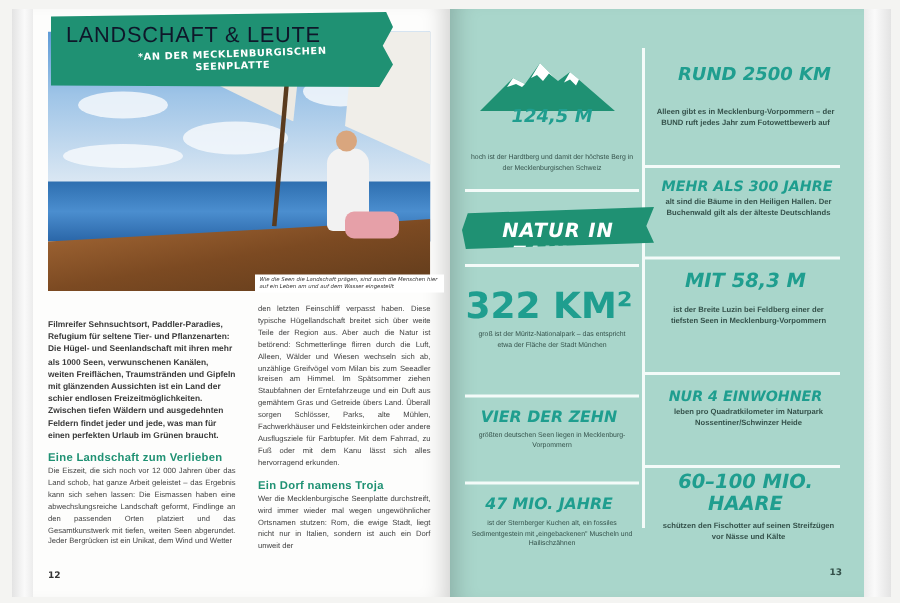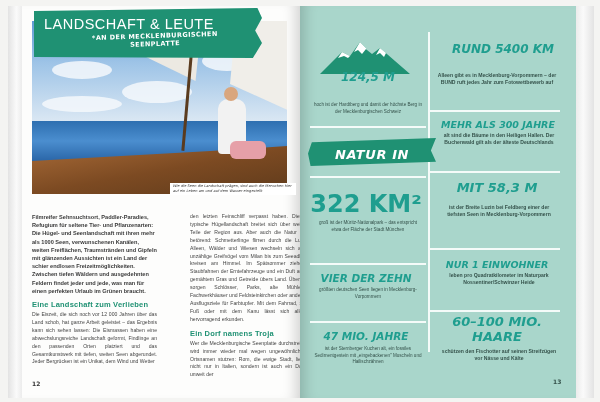--- a/index.html
+++ b/index.html
@@ -5,41 +5,41 @@
   html,body{margin:0;padding:0;}
   body{width:600px;height:402px;background:#fff;position:relative;overflow:hidden;font-family:"DejaVu Sans",sans-serif;}
   .spread{position:absolute;left:0;top:0;width:600px;height:402px;background:#f4f4f2;}
   .page-left{position:absolute;left:22px;top:6px;width:278px;height:392px;background:#fdfdfc;box-shadow:inset -14px 0 14px -10px rgba(0,0,0,0.18);}
   .page-right{position:absolute;left:300px;top:6px;width:276px;height:392px;background:#a9d6cb;box-shadow:inset 14px 0 14px -10px rgba(0,0,0,0.18);}
   .page-edge{position:absolute;left:576px;top:6px;width:18px;height:392px;background:linear-gradient(90deg,#ececec,#fafafa 40%,#e3e3e3);}
   .page-edge-l{position:absolute;left:8px;top:6px;width:14px;height:392px;background:linear-gradient(90deg,#e3e3e3,#fafafa 60%,#ececec);}
 
   
   .banner{position:absolute;left:12px;top:2px;width:228px;height:50px;background:#1f9173;clip-path:polygon(0 6%,98% 0,100% 20%,97% 45%,100% 70%,96% 100%,0 98%);z-index:3;}
-  .banner-title{position:absolute;left:10px;top:8px;font-family:"Liberation Sans",sans-serif;font-size:14.5px;color:#ffffff;letter-spacing:0.5px;}
+  .banner-title{position:absolute;left:10px;top:8px;font-family:"Liberation Sans",sans-serif;font-size:14.5px;color:#0f172a;letter-spacing:0.5px;}
   .banner-sub{position:absolute;left:36px;top:24px;width:170px;font-family:"DejaVu Sans",sans-serif;font-size:6.5px;font-weight:bold;color:#fff;text-align:center;line-height:8px;letter-spacing:0.4px;transform:rotate(-2deg);}
 
   
   .photo{position:absolute;left:10px;top:15px;width:255px;height:173px;overflow:hidden;z-index:1;}
   .sky{position:absolute;left:0;top:0;width:100%;height:105px;background:linear-gradient(180deg,#5f9bd6 0%,#9ec4e7 40%,#dfeaf4 100%);}
   .cloud{position:absolute;background:#f5f8fb;border-radius:50%;opacity:0.85;}
   .sea{position:absolute;left:0;top:100px;width:100%;height:40px;background:linear-gradient(180deg,#2e6fb0,#4b8ecf 50%,#2a66a8);}
   .deck{position:absolute;left:0;top:125px;width:100%;height:50px;background:linear-gradient(170deg,#a76a37,#7c4a22 50%,#5e3a1b);clip-path:polygon(0 30%,70% 10%,100% 0,100% 100%,0 100%);}
   .sail1{position:absolute;left:40px;top:0;width:130px;height:60px;background:#ece9e2;clip-path:polygon(0 0,100% 0,95% 100%);}
   .sail2{position:absolute;left:198px;top:0;width:60px;height:90px;background:#f0eee9;clip-path:polygon(10% 0,100% 0,100% 100%,0 70%);}
   .mast{position:absolute;left:155px;top:0;width:3px;height:130px;background:#5a3b1e;transform:rotate(5deg);}
   .person{position:absolute;left:186px;top:78px;width:28px;height:55px;background:#f2f2f2;border-radius:10px 10px 4px 4px;}
   .person-head{position:absolute;left:192px;top:66px;width:14px;height:14px;border-radius:50%;background:#d9a67e;}
   .shorts{position:absolute;left:198px;top:120px;width:36px;height:18px;background:#e6a0a8;border-radius:6px;}
   .caption{position:absolute;left:148px;top:177px;width:120px;background:#fff;padding:1px 3px;font-size:3.6px;line-height:5px;color:#333;font-style:italic;z-index:2;}
 
   
   .col{position:absolute;font-family:"Liberation Sans",sans-serif;color:#333;}
   .col-a{left:10px;top:207px;width:125px;}
-  .col-b{left:150px;top:207px;width:115px;margin-left:18px;}
+  .col-b{left:150px;top:197px;width:115px;}
   .intro{font-size:5.6px;line-height:8.2px;font-weight:bold;color:#3a3a3a;}
   .h2{font-size:7.5px;font-weight:bold;color:#1f9173;margin:5px 0 2px 0;letter-spacing:0.2px;}
   .body{font-size:5.1px;line-height:7.9px;color:#444;text-align:justify;}
   .pgnum-l{position:absolute;left:10px;top:374px;font-size:6px;font-weight:bold;color:#333;}
 
   
   .vline{position:absolute;background:#f4fbf9;}
   .hline{position:absolute;background:#f4fbf9;height:2px;}
   .mountain{position:absolute;left:20px;top:32px;width:90px;height:36px;}
   .num{position:absolute;font-family:"DejaVu Sans",sans-serif;font-weight:bold;color:#1f9e8f;text-align:center;font-style:italic;}
@@ -119,30 +119,30 @@
 
     <div class="num" style="left:6px;top:184px;width:120px;font-size:24px;font-style:normal;">322 KM²</div>
     <div class="desc" style="left:18px;top:214px;width:100px;">groß ist der Müritz-Nationalpark – das entspricht etwa der Fläche der Stadt München</div>
 
     <div class="num" style="left:6px;top:266px;width:120px;font-size:10.5px;">VIER DER ZEHN</div>
     <div class="desc" style="left:18px;top:281px;width:100px;">größten deutschen Seen liegen in Mecklenburg-Vorpommern</div>
 
     <div class="num" style="left:6px;top:324px;width:120px;font-size:10.5px;">47 MIO. JAHRE</div>
     <div class="desc" style="left:12px;top:340px;width:112px;">ist der Sternberger Kuchen alt, ein fossiles Sedimentgestein mit „eingebackenen" Muscheln und Hailischzähnen</div>
 
-    <div class="num" style="left:148px;top:36px;width:110px;font-size:12px;line-height:14px;">RUND 5400 KM</div>
+    <div class="num" style="left:148px;top:36px;width:110px;font-size:12px;line-height:14px;">RUND 2500 KM</div>
     <div class="desc desc-b" style="left:136px;top:66px;width:122px;">Alleen gibt es in Mecklenburg-Vorpommern – der BUND ruft jedes Jahr zum Fotowettbewerb auf</div>
 
     <div class="num" style="left:134px;top:113px;width:128px;font-size:9.5px;">MEHR ALS 300 JAHRE</div>
     <div class="desc desc-b" style="left:140px;top:126px;width:118px;">alt sind die Bäume in den Heiligen Hallen. Der Buchenwald gilt als der älteste Deutschlands</div>
 
     <div class="num" style="left:134px;top:174px;width:126px;font-size:13px;">MIT 58,3 M</div>
     <div class="desc desc-b" style="left:140px;top:198px;width:118px;">ist der Breite Luzin bei Feldberg einer der tiefsten Seen in Mecklenburg-Vorpommern</div>
 
-    <div class="num" style="left:134px;top:253px;width:126px;font-size:9.5px;">NUR 1 EINWOHNER</div>
+    <div class="num" style="left:134px;top:253px;width:126px;font-size:9.5px;">NUR 4 EINWOHNER</div>
     <div class="desc desc-b" style="left:140px;top:266px;width:118px;">leben pro Quadratkilometer im Naturpark Nossentiner/Schwinzer Heide</div>
 
     <div class="num" style="left:134px;top:308px;width:126px;font-size:13px;line-height:15px;">60–100 MIO. HAARE</div>
     <div class="desc desc-b" style="left:140px;top:342px;width:118px;">schützen den Fischotter auf seinen Streifzügen vor Nässe und Kälte</div>
 
     <div class="pgnum-r">13</div>
   </div>
 
   <div class="page-edge"></div>
 </div>

